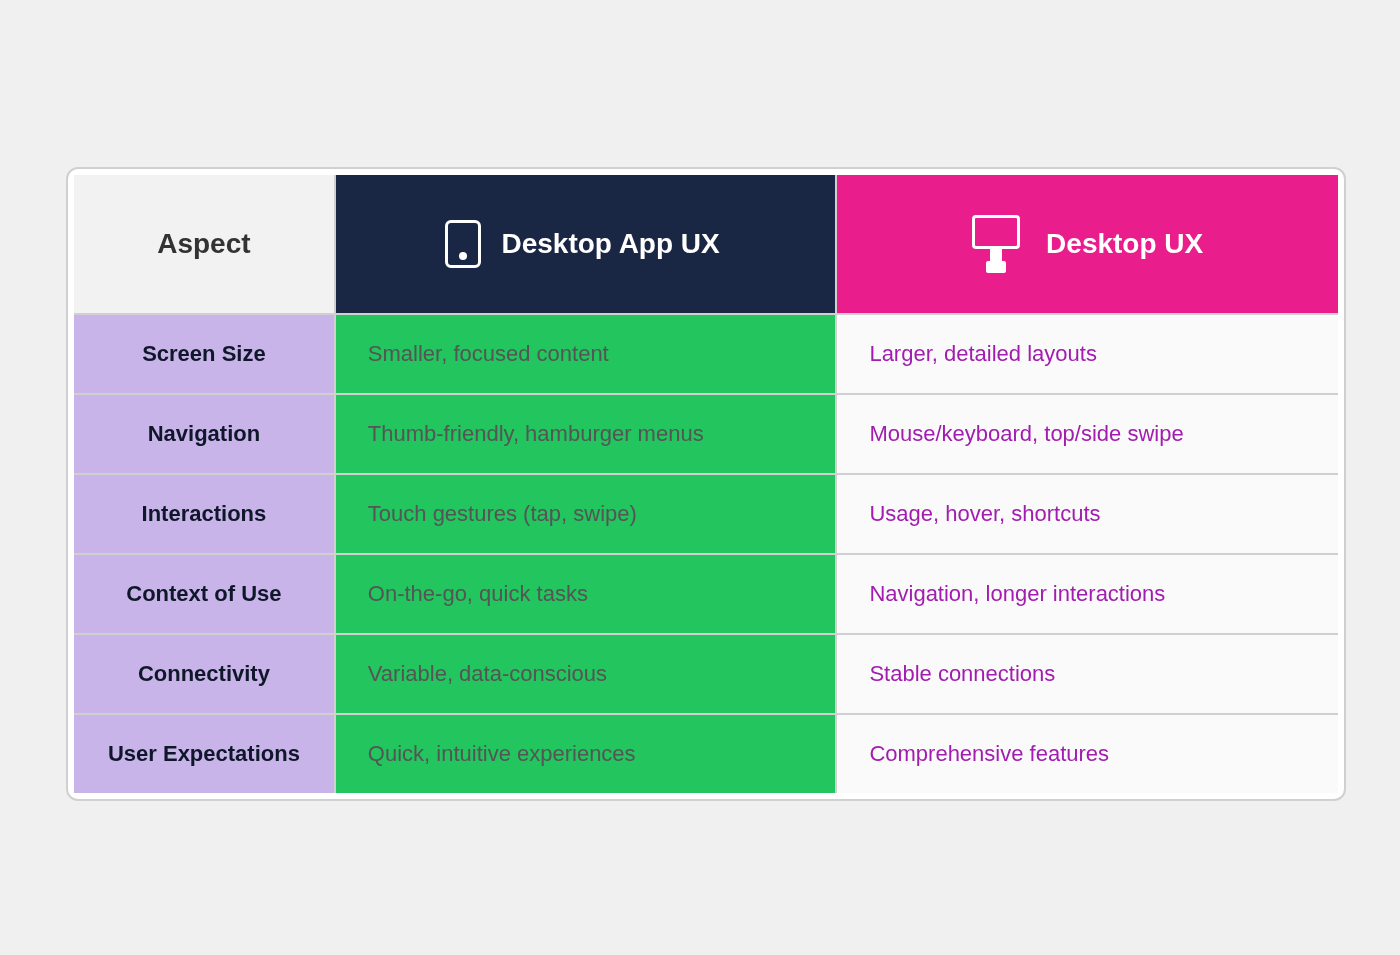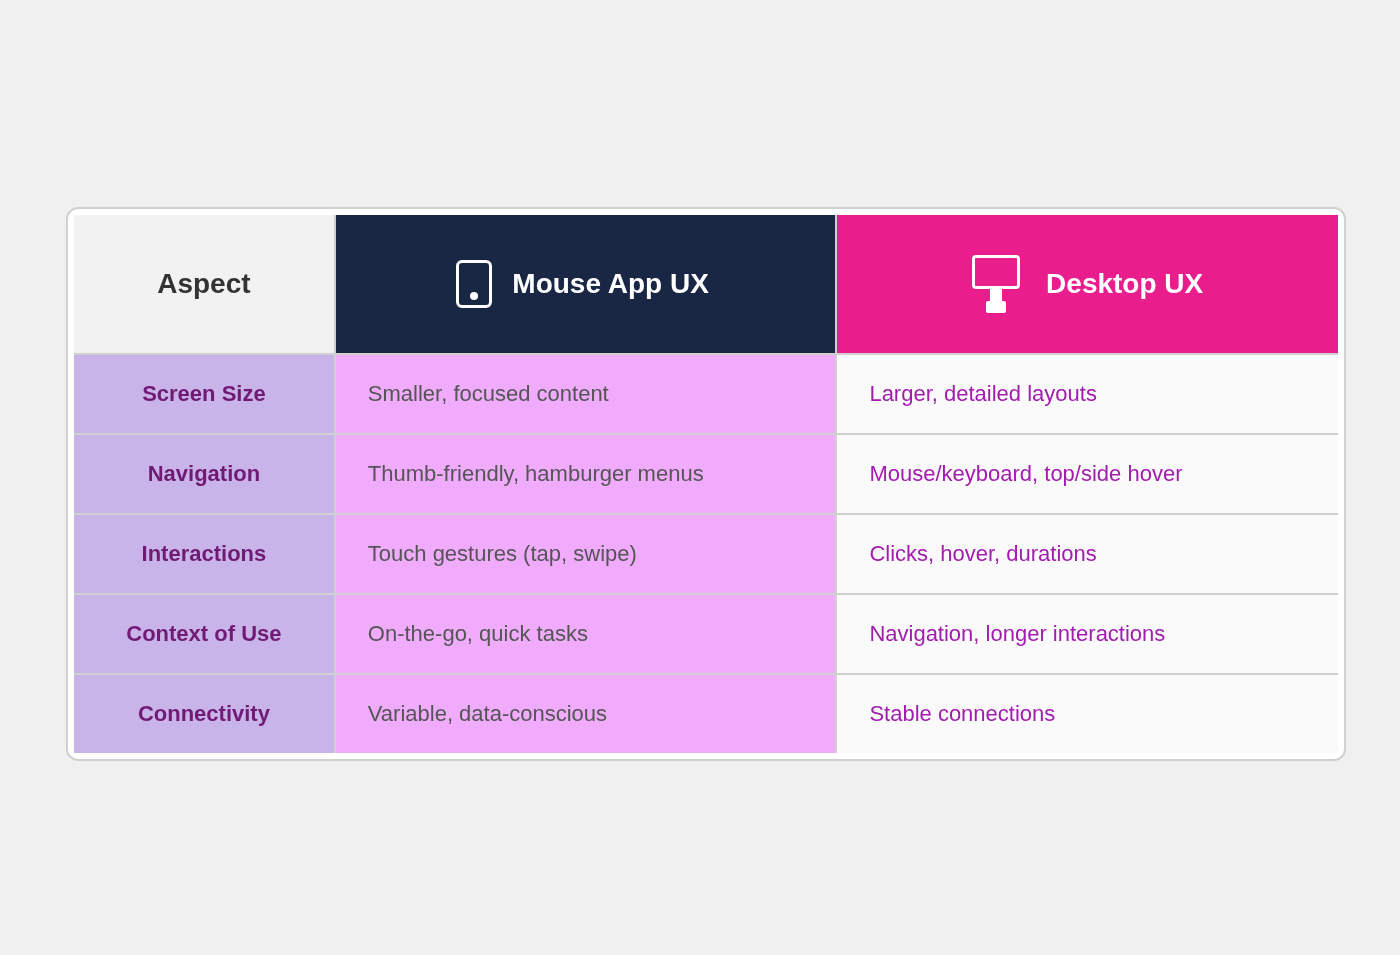--- a/index.html
+++ b/index.html
@@ -125,51 +125,51 @@
 
     .table tbody tr td {
       padding: 26px 32px;
       vertical-align: middle;
       font-size: 22px;
     }
 
     .td-aspect {
       background: #c8b4e8;
       font-weight: 800;
-      color: #701a75;
+      color: #0f172a;
       text-align: center;
       border-right: 2px solid #d0d0d0;
       font-size: 22px;
     }
 
     .td-mobile {
       color: #555;
       border-right: 2px solid #d0d0d0;
-      background: #f0abfc;
+      background: #22c55e;
     }
 
     .td-desktop {
       color: #a21caf;
       background: #fafafa;
     }
   </style>
 </head>
 <body>
 
 <div class="table-wrapper">
   <table class="table">
     <thead>
       <tr>
         <th class="th-aspect">
           <span>Aspect</span>
         </th>
         <th class="th-mobile">
           <div class="header-content">
             <span class="icon-mobile"></span>
-            <span>Mouse App UX</span>
+            <span>Desktop App UX</span>
           </div>
         </th>
         <th class="th-desktop">
           <div class="header-content">
             <div class="icon-desktop">
               <div class="monitor"></div>
               <div class="stand"></div>
               <div class="base"></div>
             </div>
             <span>Desktop UX</span>
@@ -179,32 +179,37 @@
     </thead>
     <tbody id="table-body">
     <tr>
           <td class="td-aspect">Screen Size</td>
           <td class="td-mobile">Smaller, focused content</td>
           <td class="td-desktop">Larger, detailed layouts</td>
         </tr>
         <tr>
           <td class="td-aspect">Navigation</td>
           <td class="td-mobile">Thumb-friendly, hamburger menus</td>
-          <td class="td-desktop">Mouse/keyboard, top/side hover</td>
+          <td class="td-desktop">Mouse/keyboard, top/side swipe</td>
         </tr>
         <tr>
           <td class="td-aspect">Interactions</td>
           <td class="td-mobile">Touch gestures (tap, swipe)</td>
-          <td class="td-desktop">Clicks, hover, durations</td>
+          <td class="td-desktop">Usage, hover, shortcuts</td>
         </tr>
         <tr>
           <td class="td-aspect">Context of Use</td>
           <td class="td-mobile">On-the-go, quick tasks</td>
           <td class="td-desktop">Navigation, longer interactions</td>
         </tr>
         <tr>
           <td class="td-aspect">Connectivity</td>
           <td class="td-mobile">Variable, data-conscious</td>
           <td class="td-desktop">Stable connections</td>
         </tr>
+        <tr>
+          <td class="td-aspect">User Expectations</td>
+          <td class="td-mobile">Quick, intuitive experiences</td>
+          <td class="td-desktop">Comprehensive features</td>
+        </tr>
       </tbody>
   </table>
 </div>
 
 </body></html>

